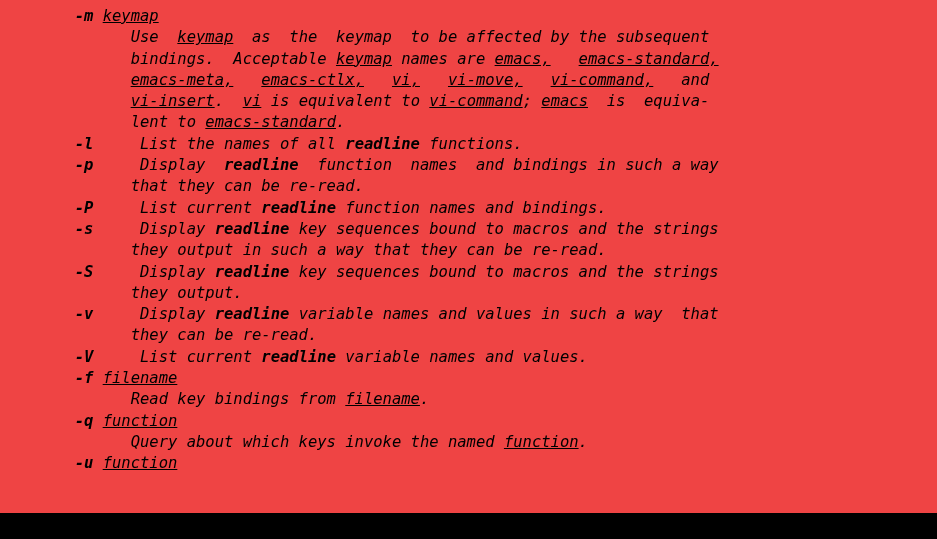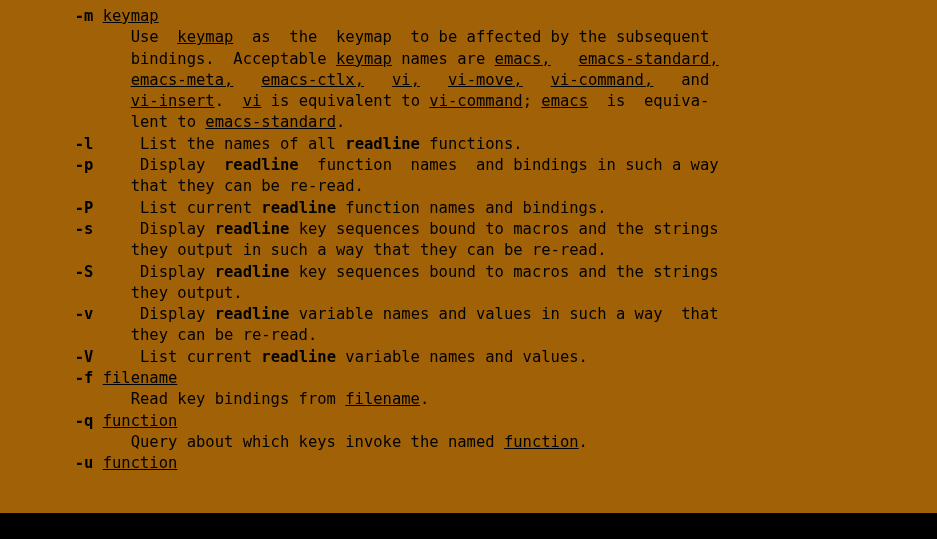--- a/index.html
+++ b/index.html
@@ -10,21 +10,22 @@
   body {
     width: 937px;
     height: 539px;
     overflow: hidden;
     font-family: "DejaVu Sans Mono", monospace;
   }
   .man-page {
     position: relative;
     width: 937px;
     height: 539px;
-    background: #a16207;
+    background: #ef4444;
+    font-style: italic;
   }
   .content {
     position: absolute;
     left: 0;
     top: 0;
     right: 0;
     bottom: 26px;
     padding: 6px 0 0 0;
     font-size: 15.5px;
     line-height: 21.3px;

